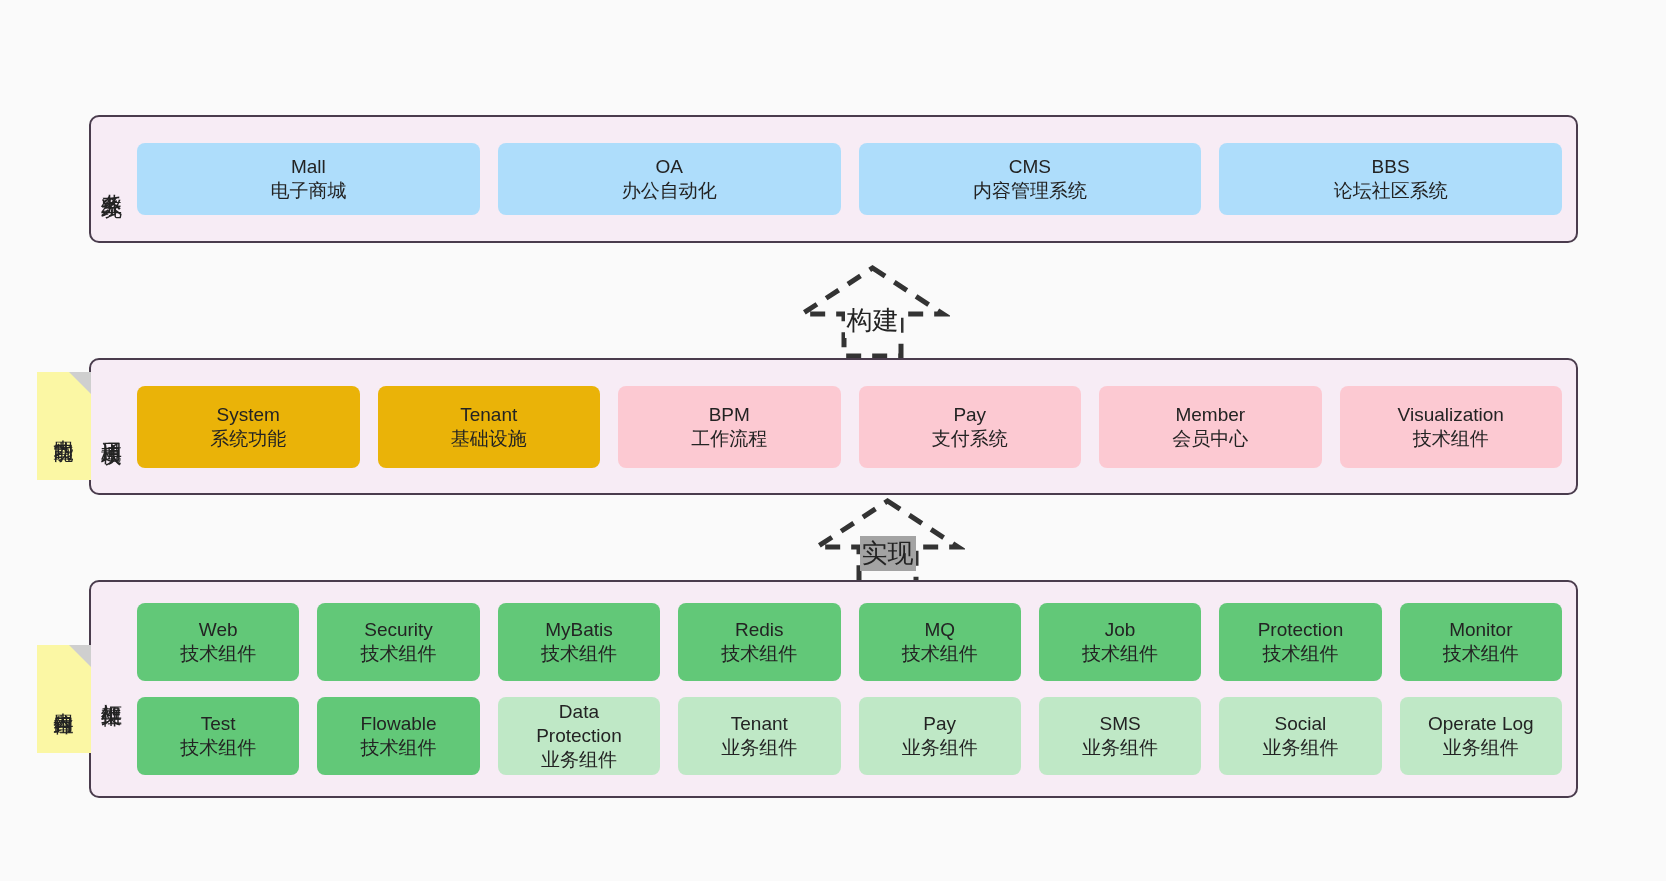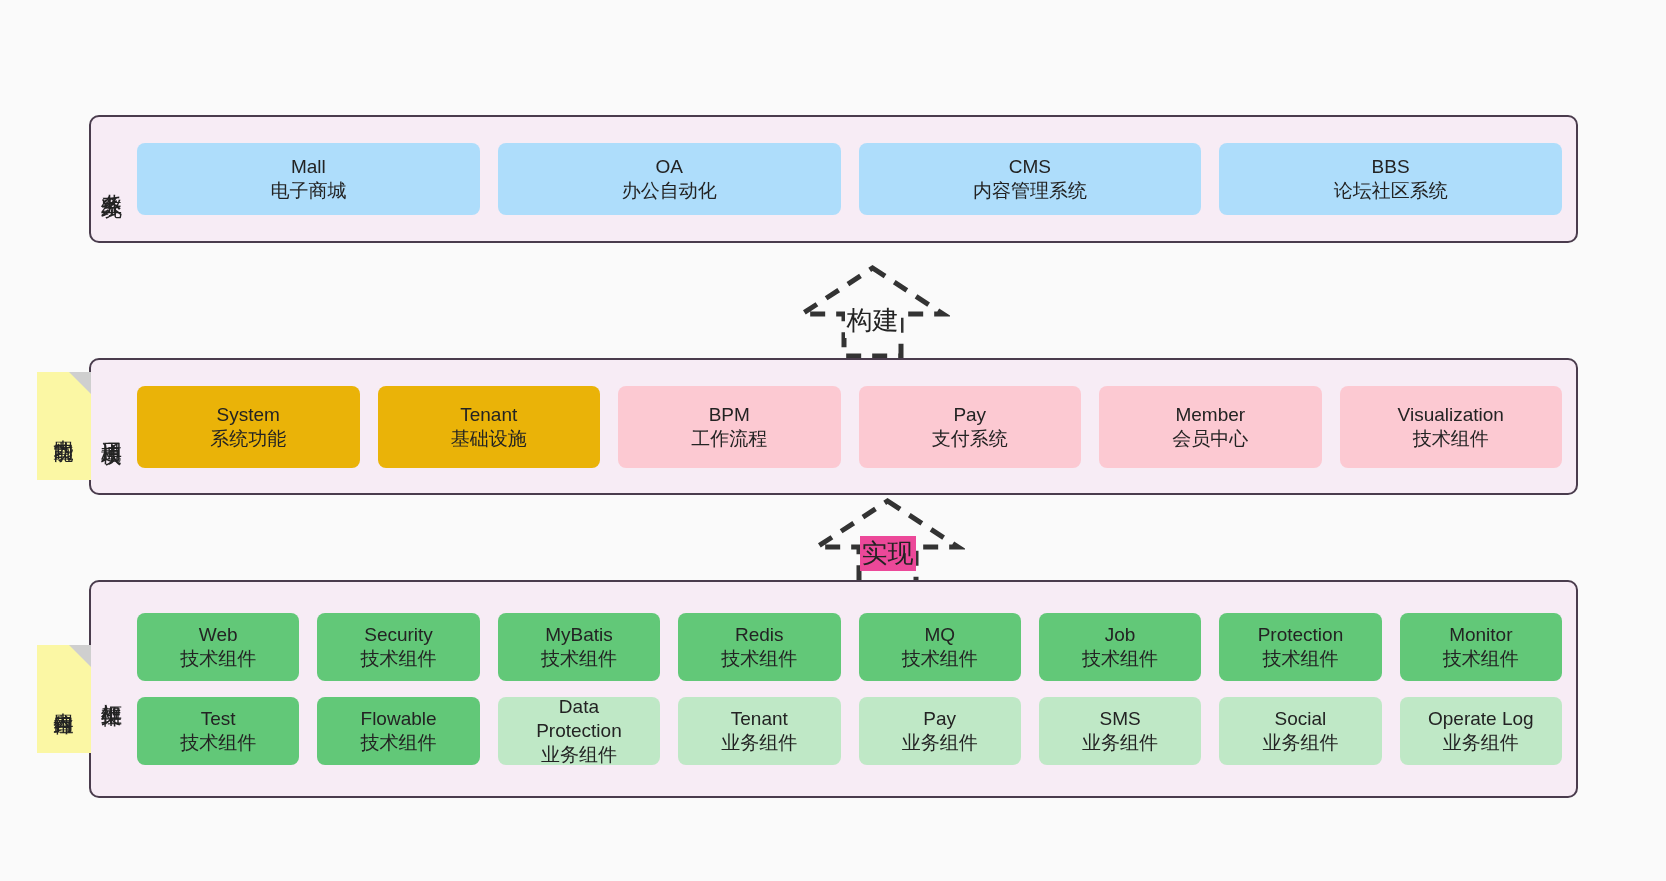--- a/index.html
+++ b/index.html
@@ -88,21 +88,21 @@
   .card .cn { display: block; }
 
   .card.blue     { background: #aeddfb; }
   .card.red      { background: #eab308; }
   .card.pink     { background: #fcc9d2; }
   .card.green    { background: #62c878; }
   .card.lgreen   { background: #bfe8c6; }
 
   .l1 .card { height: 72px; }
   .l2 .card { height: 82px; }
-  .l3 .card { height: 68px; }
+  .l3 .card { height: 78px; }
 
   
   .note {
     position: absolute;
     background: #fbf7a4;
     box-sizing: border-box;
     display: flex;
     align-items: center;
     justify-content: center;
     font-size: 20px;
@@ -211,21 +211,21 @@
 
   <div class="note" id="note-builtin-function" style="left:37px; top:372px; width:54px; height:108px;">
     <span class="fold"></span>
     <span>内置功能</span>
   </div>
 
   <div class="connector" id="connector-implement" style="left:810px; top:495px; width:155px; height:98px;">
     <svg width="155" height="98" viewBox="0 0 155 98">
       <path d="M 77.5 6 L 148 52 L 106 52 L 106 94 L 49 94 L 49 52 L 7 52 Z" fill="none" stroke="#333333" stroke-width="5" stroke-dasharray="15 11" stroke-linecap="butt" stroke-linejoin="miter"></path>
     </svg>
-    <span class="conn-label" style="bottom:22px; background:#ec4899;">实现</span>
+    <span class="conn-label" style="bottom:22px; background:#a3a3a3;">实现</span>
   </div>
 
   <div class="layer l3" id="layer-3" style="left:89px; top:580px; width:1489px; height:218px;">
     <div class="layer-label">框架组件</div>
     <div class="layer-body">
       <div class="row">
         <div class="card green">
           <span class="en">Web</span>
           <span class="cn">技术组件</span>
         </div>

